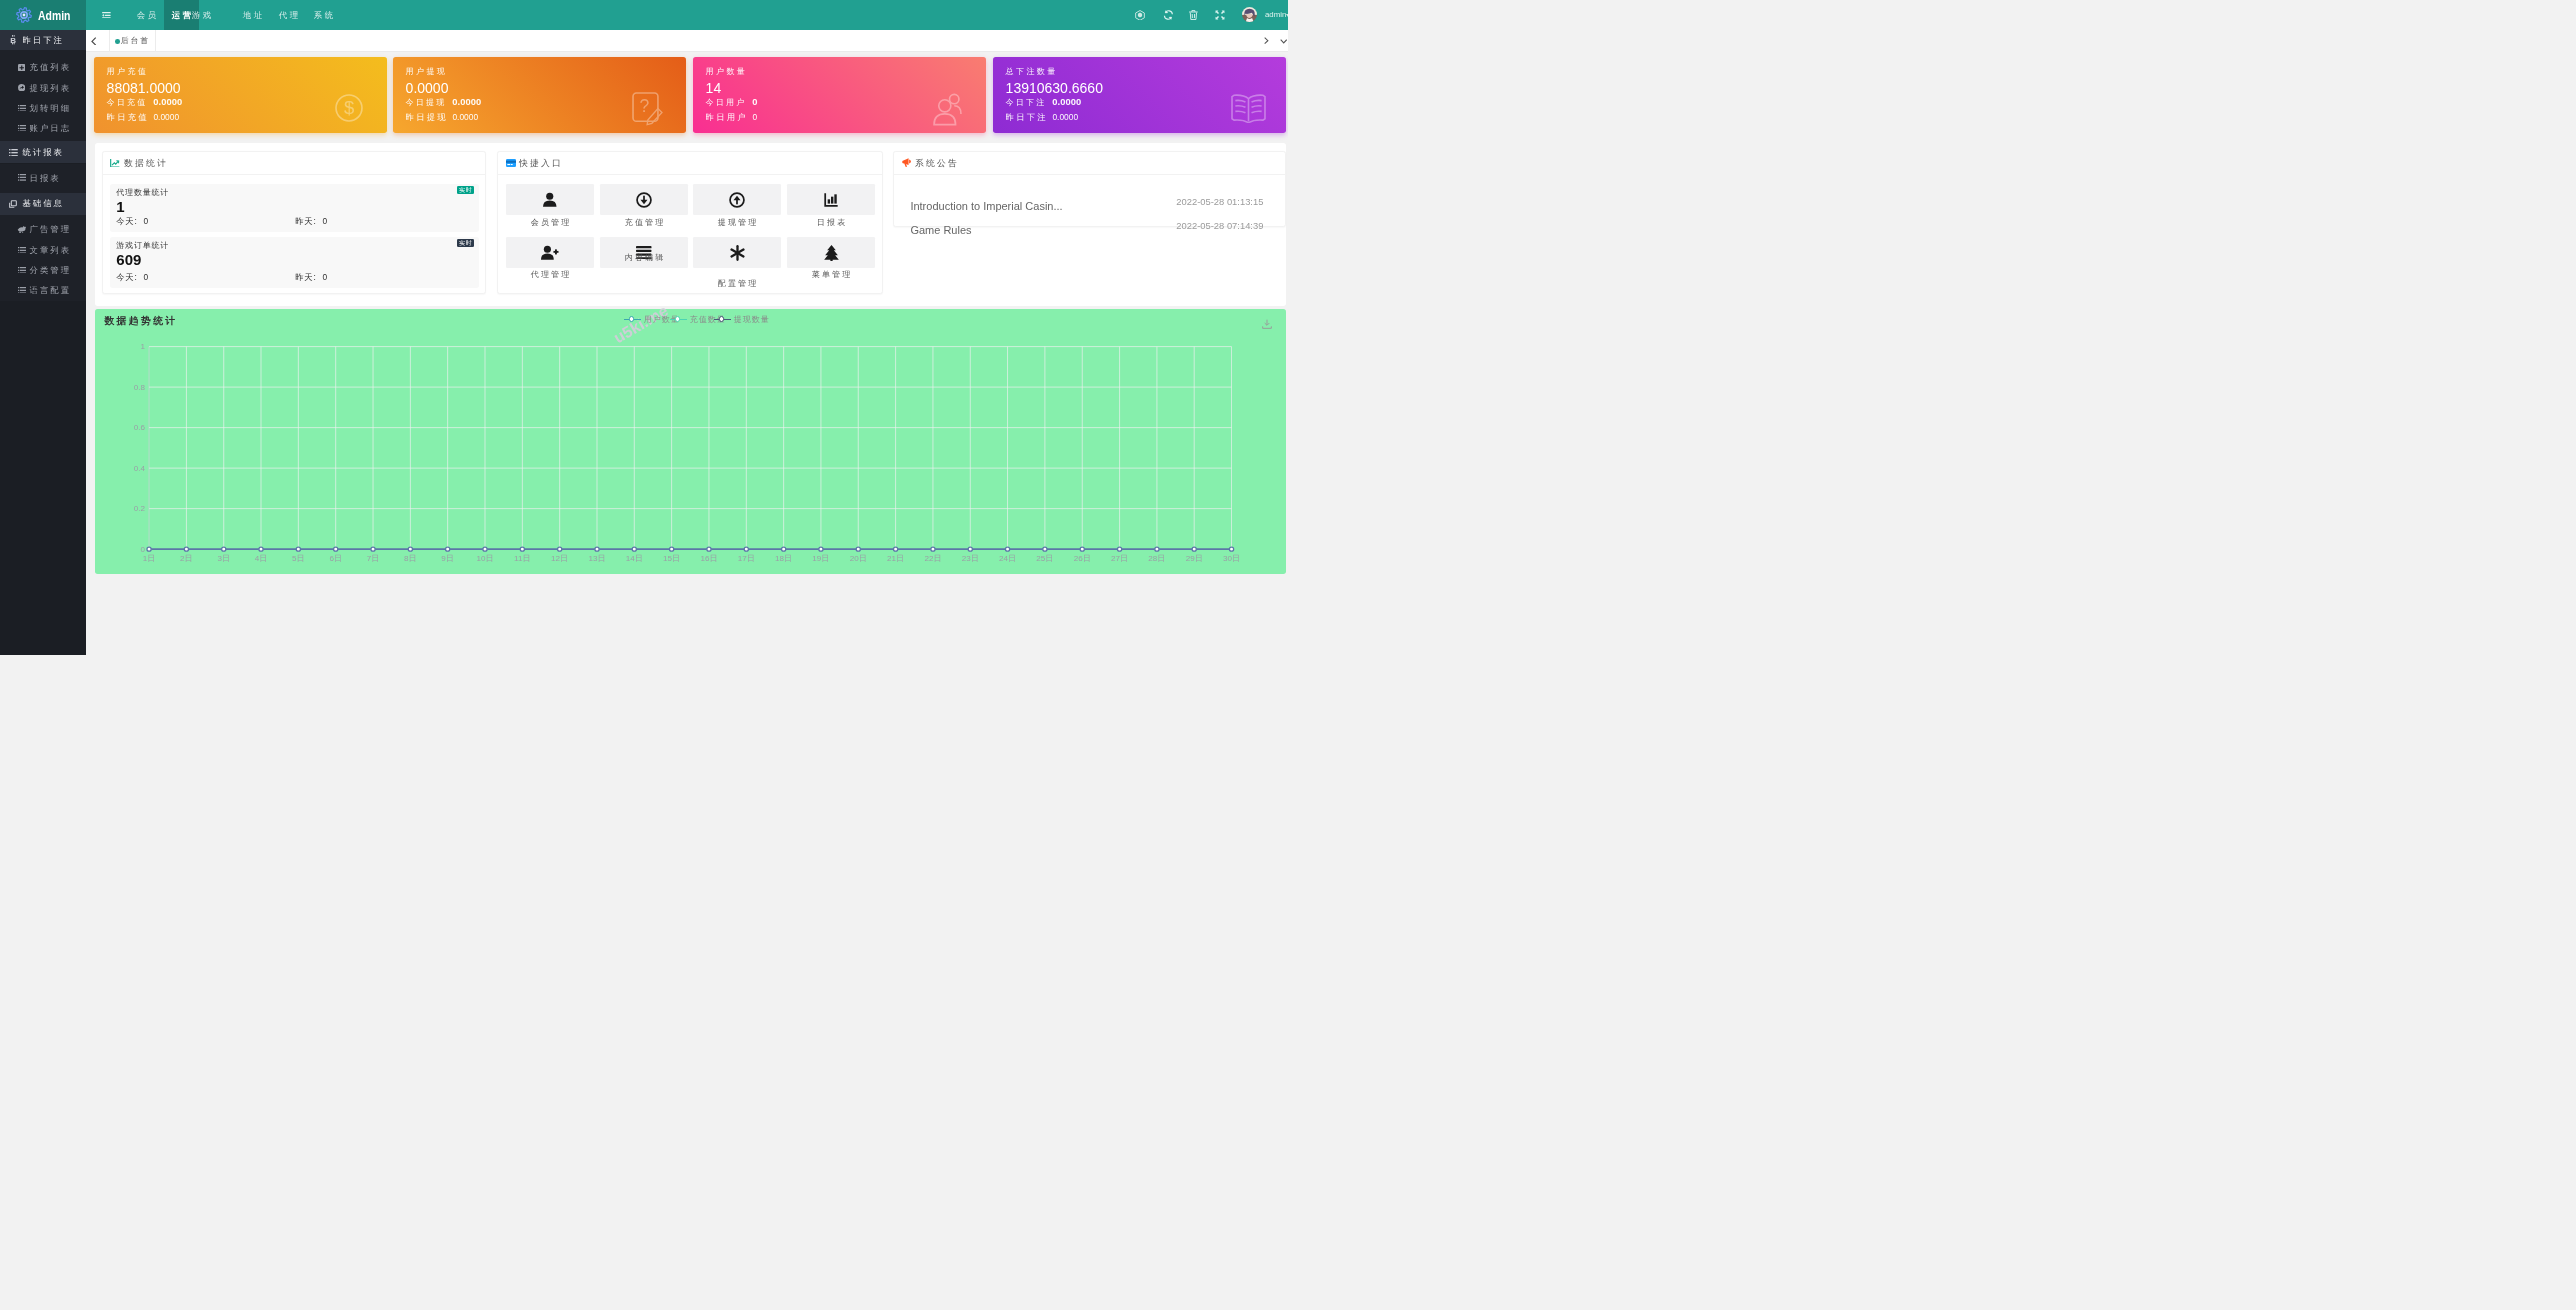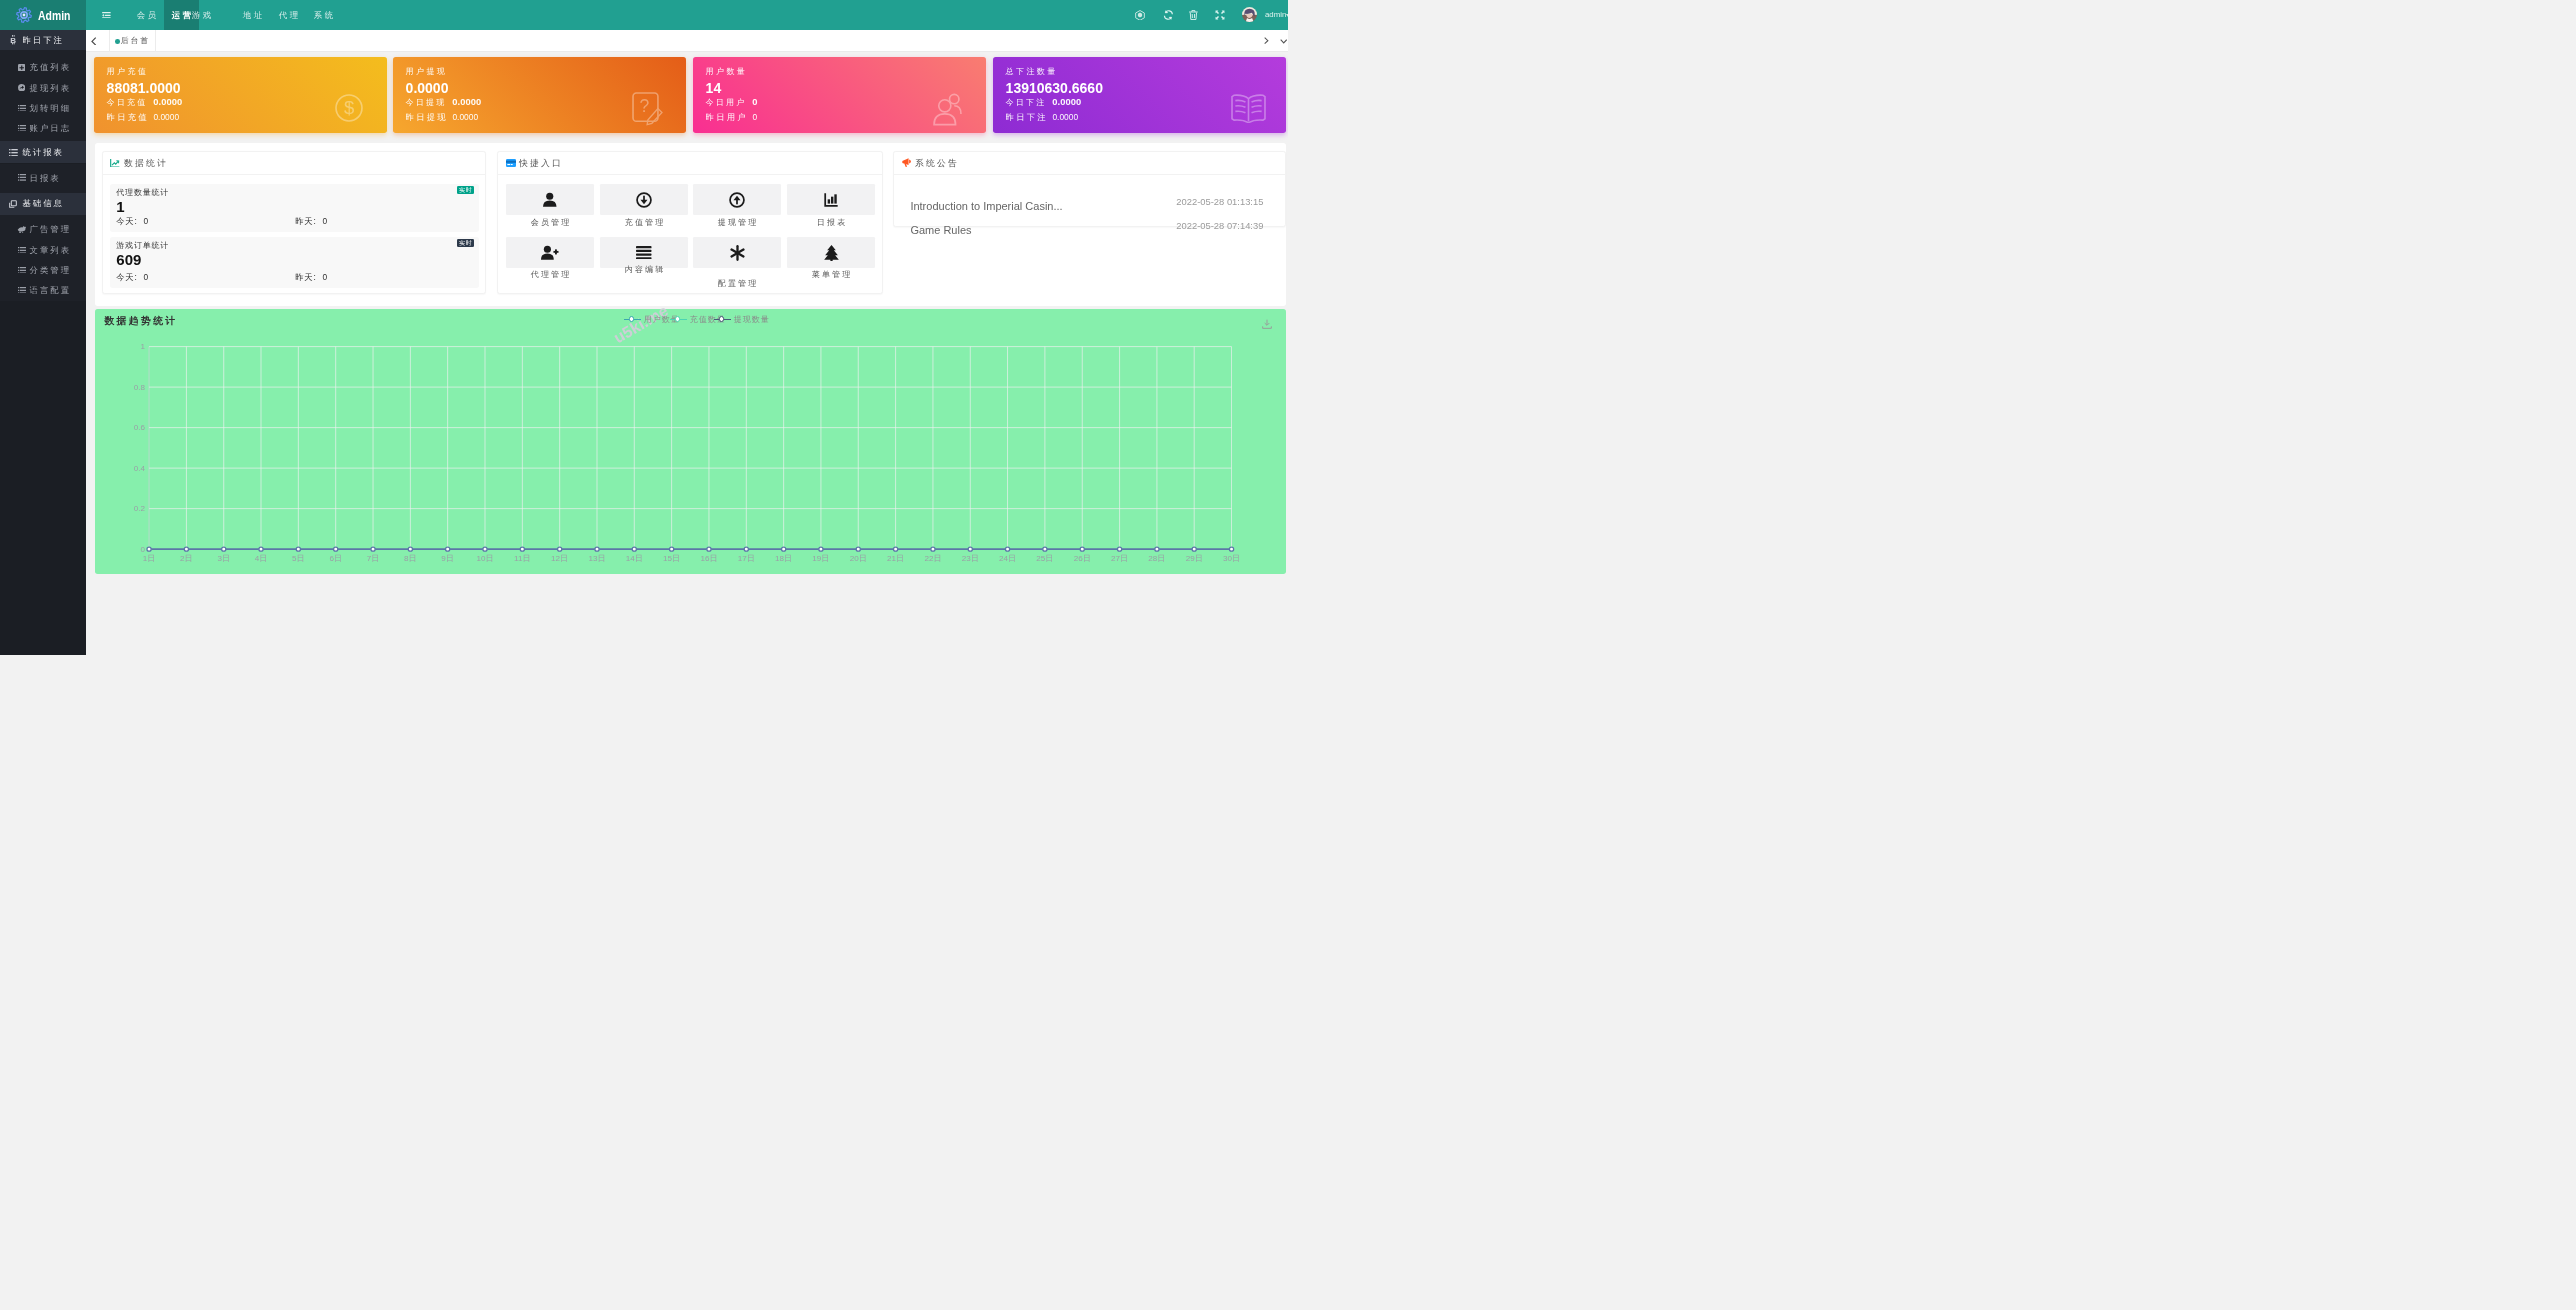--- a/index.html
+++ b/index.html
@@ -12,21 +12,21 @@
 .navitem.on{background:#1a7e72;color:#fff;font-weight:bold}
 .nico{position:absolute;top:0;height:30px;display:flex;align-items:center;justify-content:center}
 
 #bread{position:absolute;left:86px;top:30px;width:1202px;height:22px;background:#fff;border-bottom:0.7px solid #eaeaea}
 #tab1{position:absolute;left:23px;top:0;width:47px;height:22px;border-left:0.7px solid #ececec;border-right:0.7px solid #ececec;line-height:21.6px}
 #tab1 .dot{position:absolute;left:5.4px;top:9px;width:4.7px;height:4.7px;border-radius:50%;background:#21a091}
 #tab1 .tx{position:absolute;left:10.8px;top:0;font-size:7.8px;color:#555;line-height:21.6px;letter-spacing:1.9px}
 
 .scard{position:absolute;top:57px;width:293px;height:76px;border-radius:2.7px;color:#fff;overflow:hidden}
 .scard .tt{position:absolute;left:12.6px;top:8.8px;font-size:8px;letter-spacing:2.4px}
-.scard .big{position:absolute;left:12.6px;top:22.6px;font-size:14px;font-weight:bold;letter-spacing:0}
+.scard .big{position:absolute;left:12.6px;top:22.6px;font-size:14px;font-weight:normal;letter-spacing:0}
 .scard .l3{position:absolute;left:12.6px;top:39px;font-size:8px;letter-spacing:2.2px}
 .scard .l3 b{font-size:9.4px;position:relative;top:0.3px;letter-spacing:0.1px;margin-left:1.3px}
 .scard .l4{position:absolute;left:12.6px;top:55px;font-size:8.4px;letter-spacing:2.2px}
 .scard .tt,.scard .l3,.scard .l4{opacity:.96}
 .sicon{position:absolute;opacity:.35}
 
 
 #wblock{position:absolute;left:95px;top:143px;width:1191px;height:163px;background:#fff;border-radius:2.7px}
 .panel{position:absolute;background:#fff;border:0.7px solid #f2f2f2;border-radius:2.7px;box-shadow:0 0.7px 1.3px rgba(0,0,0,.03)}
 .phead{position:absolute;left:0;top:0;right:0;height:22.6px;border-bottom:0.7px solid #f2f2f2}
@@ -315,21 +315,21 @@
  </div>
  <div class="qbtn" style="left:289px;top:85px">
   <svg width="15" height="16" viewBox="0 0 22 24">
         <g fill="#1c1c1c">
           <path d="M11 0 L17.5 8 H14.5 L20.5 15.5 H16.5 L22 22 H12.6 H0 L5.5 15.5 H1.5 L7.5 8 H4.5z"></path>
           <rect x="9.3" y="19" width="3.4" height="5"></rect>
         </g>
       </svg>
  </div>
  <div class="qlbl" style="left:8px;top:117px">代理管理</div>
- <div class="qlbl" style="left:102px;top:112px">内容编辑</div>
+ <div class="qlbl" style="left:102px;top:100px">内容编辑</div>
  <div class="qlbl" style="left:195px;top:126px">配置管理</div>
  <div class="qlbl" style="left:289px;top:117px">菜单管理</div>
 </div>
 <div class="panel" style="left:893px;top:151px;width:393px;height:76px">
  <div class="phead">
   <svg class="abs" style="left:8px;top:6.4px" width="9.4" height="9.4" viewBox="0 0 14 14">
         <g fill="#ff5722">
           <path d="M0.5 4.6 L9.8 0.4 V10.4 L0.5 7.6 z"></path>
           <path d="M10.6 2.2 Q13.2 3 13.4 5.4 Q13.2 7.6 10.6 8.2 z"></path>
           <path d="M3.4 8.2 L5.6 13.6 7.5 12.9 5.8 8.6 z"></path>

